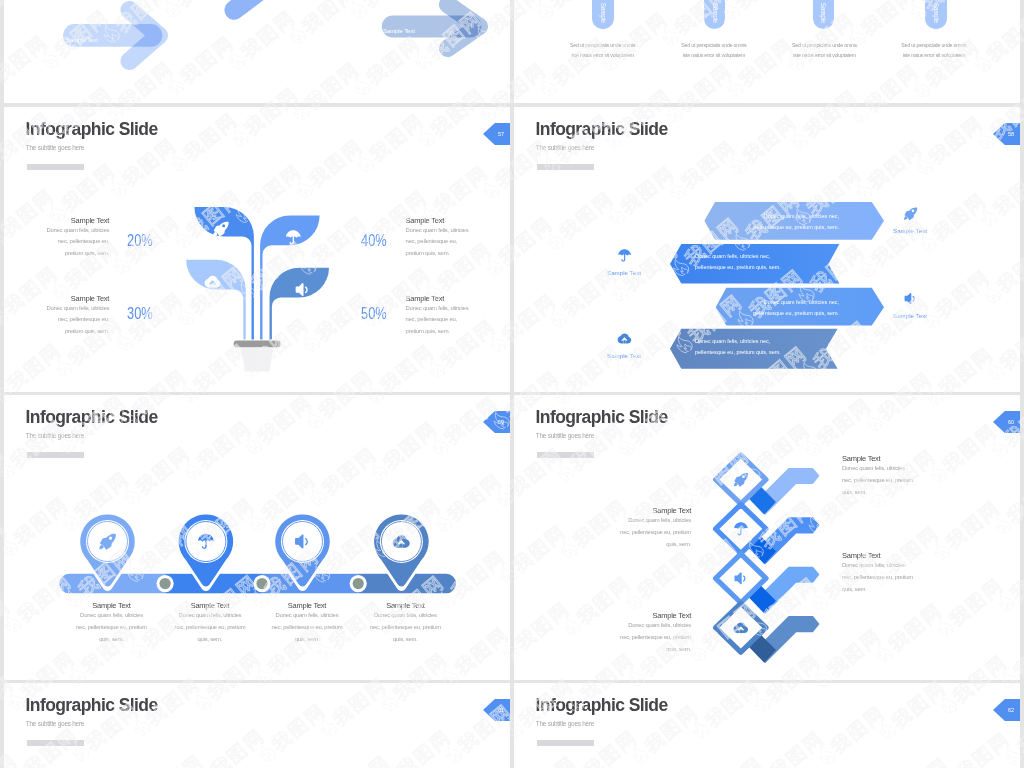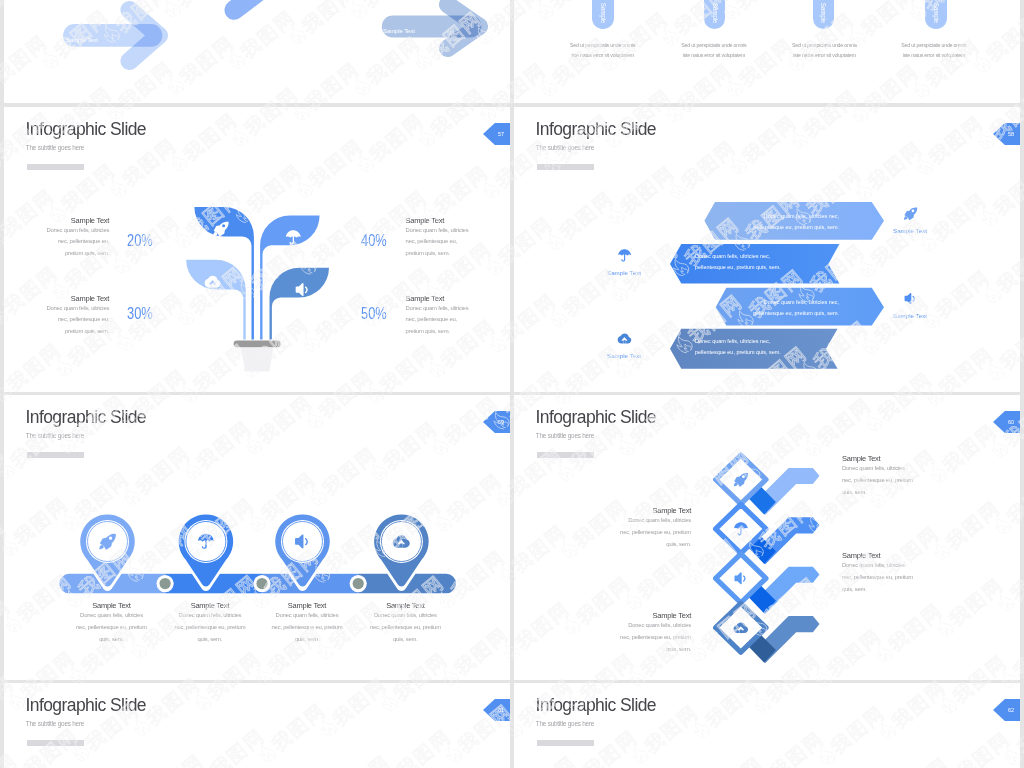--- a/index.html
+++ b/index.html
@@ -4,21 +4,21 @@
 <title>Infographic Slides</title>
 <style>
   html,body{margin:0;padding:0;}
   body{width:1024px;height:768px;background:#e4e4e4;
        font-family:"Liberation Sans",sans-serif;overflow:hidden;}
   #grid{position:relative;width:1024px;height:768px;}
   .slide{position:absolute;background:#ffffff;overflow:hidden;width:506px;height:285px;}
 
   
   .s-title{position:absolute;left:21.5px;top:11.5px;font-size:17.5px;color:#45454a;
-           font-weight:400;letter-spacing:-0.58px;white-space:nowrap;}
+           font-weight:700;letter-spacing:-0.58px;white-space:nowrap;}
   .s-sub{position:absolute;left:21.8px;top:36.5px;font-size:6.4px;color:#a3a3a8;
          letter-spacing:-0.22px;white-space:nowrap;}
   .s-bar{position:absolute;left:23px;top:57px;width:57px;height:6px;background:#d9d9dd;}
   .s-page{position:absolute;right:0px;top:16px;height:22px;width:27px;background:#518ff1;
           color:#ffffff;font-size:5.5px;display:flex;align-items:center;justify-content:center;
           clip-path:polygon(0 50%,44% 0,100% 0,100% 100%,44% 100%);padding-left:9px;box-sizing:border-box;}
 
   
   .lbl{font-size:7.5px;color:#4b4b50;letter-spacing:-0.25px;white-space:nowrap;}
   .bodytxt{font-size:5.9px;color:#a2a2a7;letter-spacing:-0.22px;line-height:2.0;}

